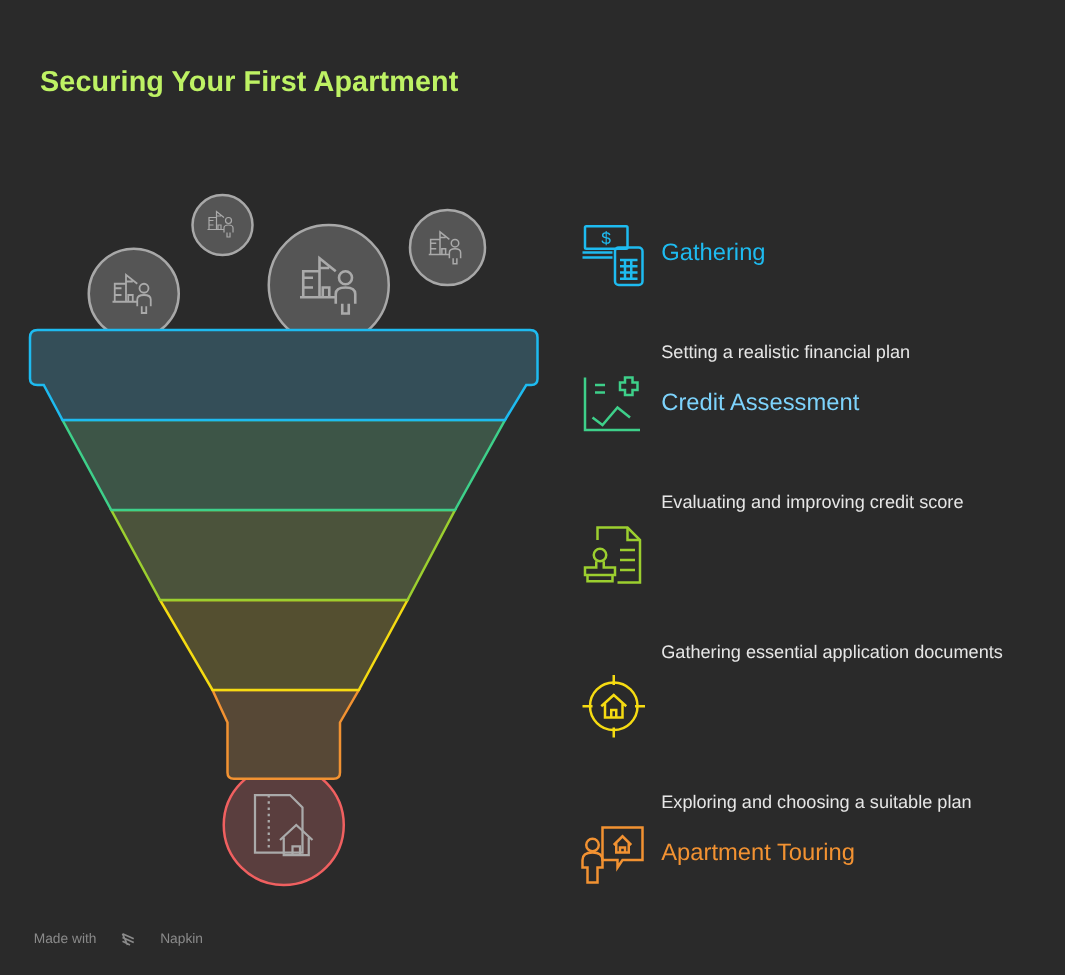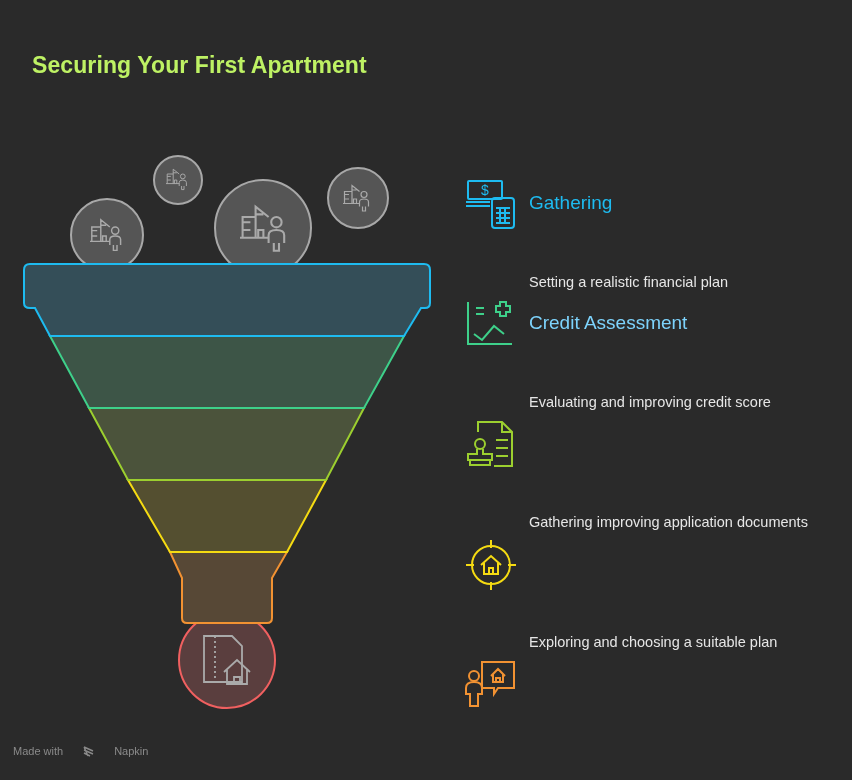--- a/index.html
+++ b/index.html
@@ -19,21 +19,21 @@
   .step .icon { position: absolute; left: 0; top: 0; width: 54px; height: 54px; }
   .step .label {
     position: absolute; left: 65px; top: 14px;
     font-size: 19px; white-space: nowrap;
   }
   .step .desc {
     position: absolute; left: 65px; top: 52px;
     font-size: 14.5px; color: #e6e6e6; white-space: nowrap; margin-top: 44px;
   }
   .footer {
-    position: absolute; left: 13px; top: 745px;
+    position: absolute; left: 27px; top: 745px;
     font-size: 11px; color: #8a8a8a; display: flex; align-items: flex-end; gap: 20px;
   }
 </style>
 </head>
 <body>
 
 <div class="title">Securing Your First Apartment</div>
 
 <svg class="funnel" width="460" height="780" viewBox="0 0 460 780">
 
@@ -114,39 +114,40 @@
 
 <div class="step" style="top:418px">
   <svg class="icon" viewBox="0 0 54 54" fill="none" stroke="#9ccf2f" stroke-width="2">
     <path d="M14 14 V4 H38 L48 14 V48 H30"></path>
     <path d="M38 4 V14 H48"></path>
     <path d="M32 22 H44 M32 30 H44 M32 38 H44"></path>
     <circle cx="16" cy="26" r="5"></circle>
     <path d="M13 31 V36 H4 V42 H28 V36 H19 V31"></path>
     <path d="M6 42 V47 H26 V42"></path>
   </svg>
-  <div class="desc">Gathering improving application documents</div>
+  <div class="desc">Gathering essential application documents</div>
 </div>
 
 <div class="step" style="top:538px">
   <svg class="icon" viewBox="0 0 54 54" fill="none" stroke="#f5db12" stroke-width="2">
     <circle cx="27" cy="27" r="19"></circle>
     <path d="M27 2 V10 M27 44 V52 M2 27 H10 M44 27 H52"></path>
     <path d="M17 27 L27 18 L37 27 M20 25 V36 H34 V25 M25 36 V30 H29 V36"></path>
   </svg>
   <div class="desc">Exploring and choosing a suitable plan</div>
 </div>
 
 <div class="step" style="top:658px">
   <svg class="icon" viewBox="0 0 54 54" fill="none" stroke="#f29232" stroke-width="2">
     <circle cx="10" cy="18" r="5"></circle>
     <path d="M2 36 V30 Q2 24 10 24 Q18 24 18 30 V36 H14 V48 H6 V36 Z"></path>
     <path d="M18 4 H50 V30 H34 L30 36 V30 H18 Z"></path>
     <path d="M27 18 L34 11 L41 18 M29 16 V24 H39 V16 M32 24 V20 H36 V24"></path>
   </svg>
+  <div class="label" style="color:#f29232">Apartment Touring</div>
 </div>
 
 <div class="footer">
   <span>Made with</span>
   <svg width="11" height="11" viewBox="0 0 11 11">
     <path d="M1 1 L10 5 M1 4 L10 8 M1 7 L7 10 M1 1 L5 10" stroke="#8a8a8a" stroke-width="1.4" fill="none"></path>
   </svg>
   <span>Napkin</span>
 </div>
 

